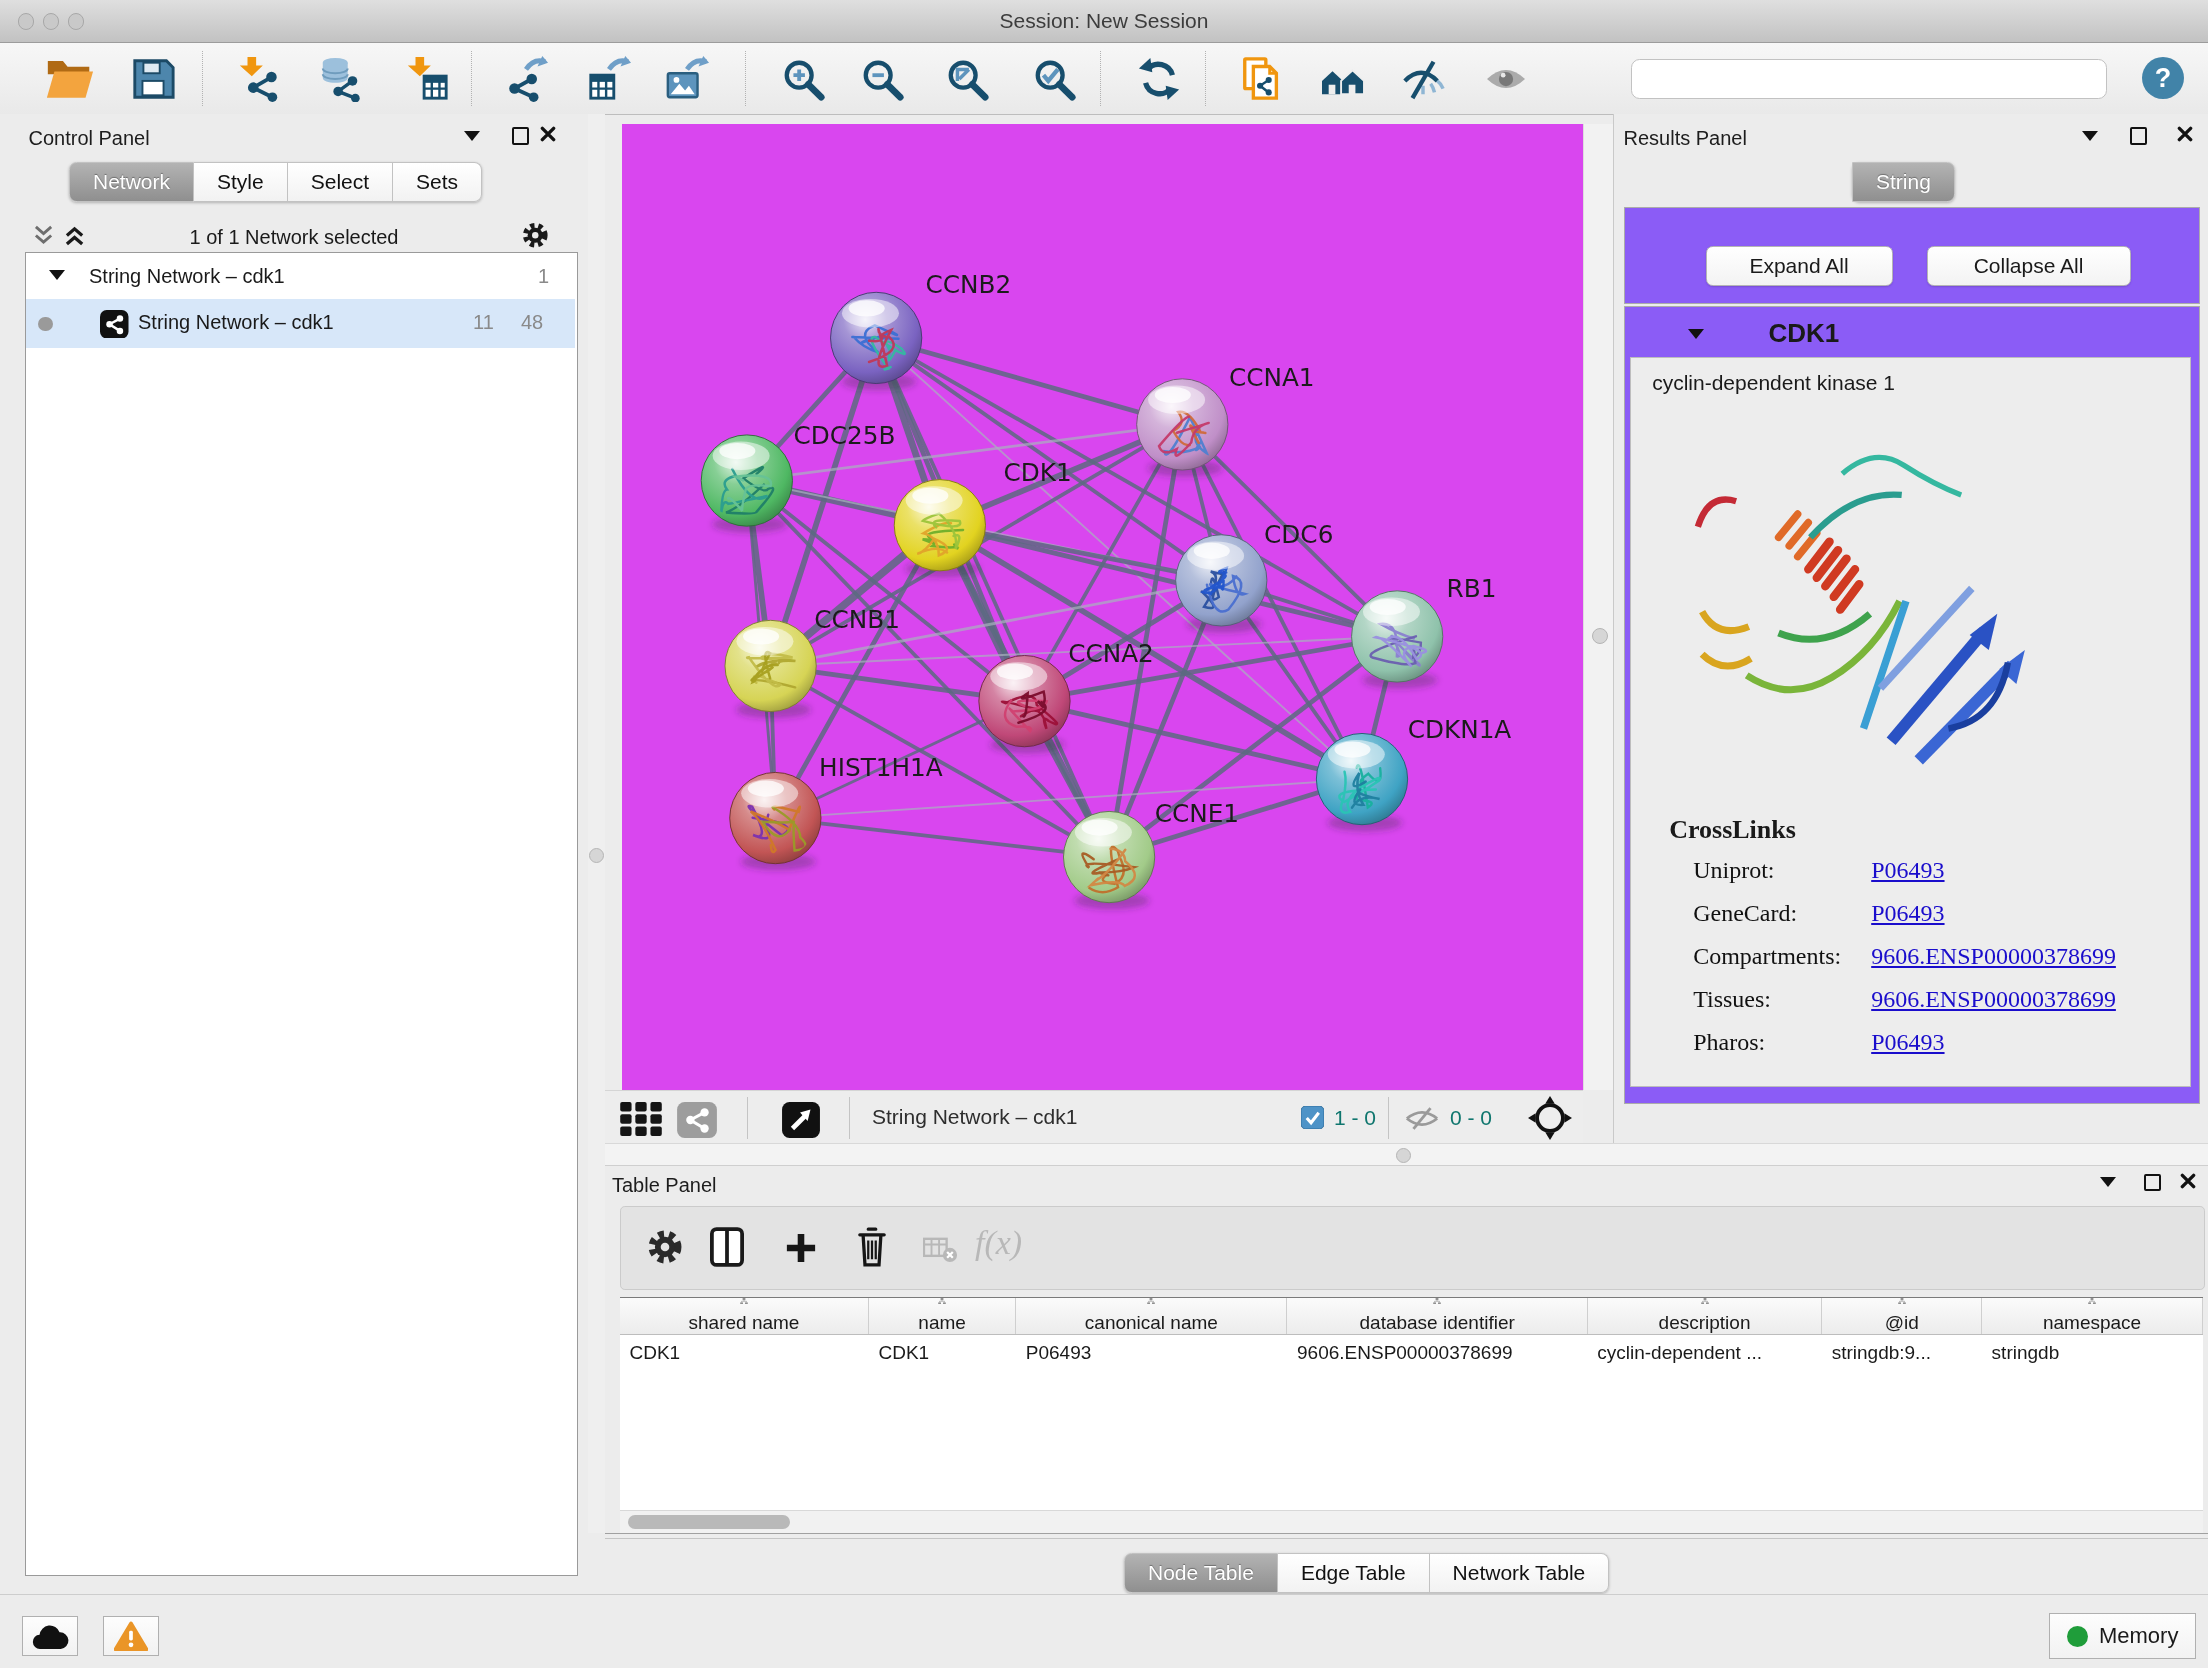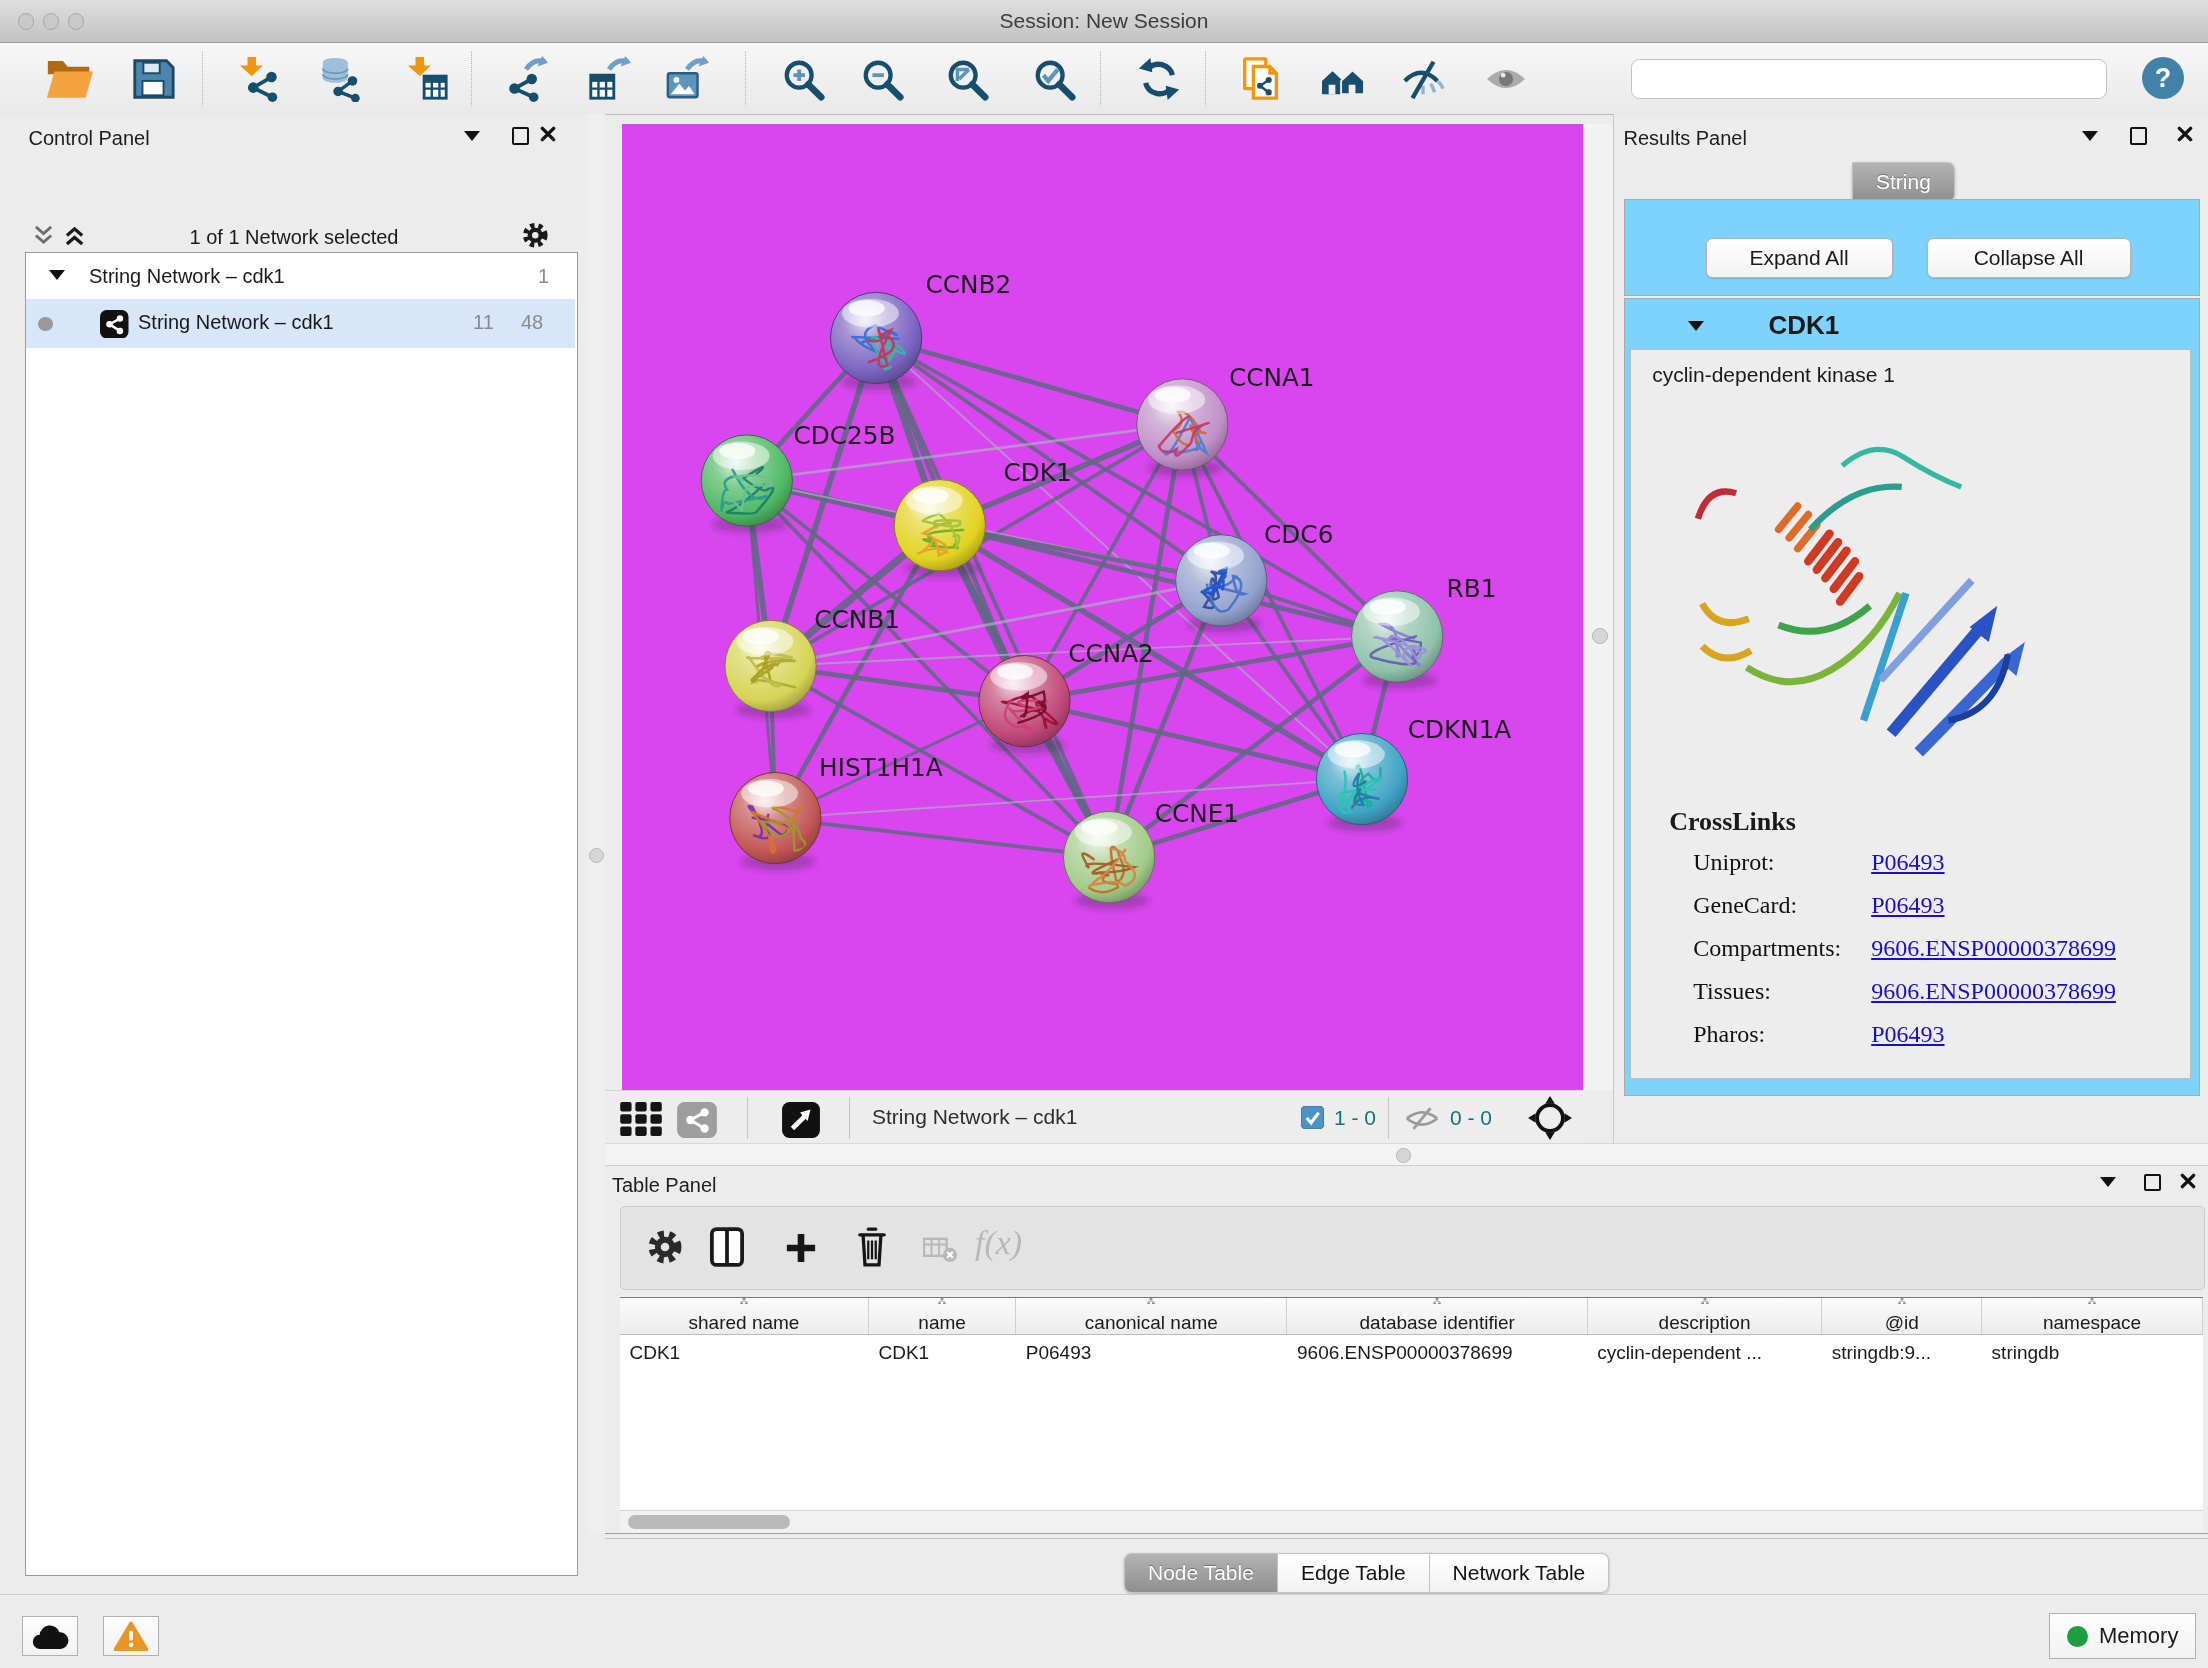--- a/index.html
+++ b/index.html
@@ -41,21 +41,21 @@
   .splitv{background:#efefef;}
   .handle{background:#d6d6d6;border:1px solid #b5b5b5;border-radius:50%;}
   
   #canvas{left:622px;top:124px;width:978px;height:966px;background:#d946ef;}
   #netbar{left:605px;top:1090px;width:978px;height:53px;background:#ededed;
           border-top:1px solid #d5d5d5;border-bottom:1px solid #cfcfcf;}
   .nbdiv{top:5.7px;height:42px;width:0;border-left:1px solid #c4c4c4;}
   .cnt{font-size:21px;color:#0f766e;}
   
   #results-panel{left:1613px;top:114px;width:595px;height:1029px;background:#ececec;border-left:1px solid #c9c9c9;box-sizing:border-box;}
-  .rbox{background:#7dd3fc;border:1px solid #ababab;}
+  .rbox{background:#8b5cf6;border:1px solid #ababab;margin-top:8px;}
   .btn{background:linear-gradient(#ffffff,#f3f3f3);border:1px solid #b5b5b5;border-radius:6.7px;
        font-size:21px;text-align:center;box-shadow:0 1px 1.9px rgba(0,0,0,.15);}
   #xl-rows .xl-row{height:43px;display:flex;align-items:baseline;}
   #xl-rows .xl-label{width:178px;font-family:"Liberation Serif",serif;font-size:24px;color:#111;}
   #xl-rows .xl-value{font-family:"Liberation Serif",serif;font-size:24px;color:#1a0dcc;text-decoration:underline;cursor:pointer;}
   
   #table-panel{left:605px;top:1166px;width:1604px;height:367px;}
   #tp-toolbar{left:15px;top:40px;width:1583px;height:82px;background:#e3e3e3;border:1px solid #cbcbcb;border-radius:4.8px;}
   #t-wrap{left:15px;top:131px;width:1583px;height:213px;border-top:1.9px solid #7a7a7a;background:#fff;box-sizing:border-box;}
   #t-head{display:flex;height:36px;background:linear-gradient(#fbfbfb,#ececec);border-bottom:1px solid #bdbdbd;}
@@ -243,20 +243,26 @@
 </div>
 
 <div id="control-panel" class="abs">
   <div class="phdr abs" style="left:28.5px;top:13.3px">Control Panel</div>
   <div class="tri-down abs" style="left:464px;top:17px"></div>
   <div class="sqr abs" style="left:512px;top:13.3px"></div>
   <svg class="abs" style="left:540px;top:12.4px" width="16" height="16" viewBox="0 0 17 17">
     <path d="M2.5 2.5l12 12M14.5 2.5l-12 12" stroke="#111" stroke-width="3.6" stroke-linecap="round"></path>
     </svg>
 
+  <div id="cp-tabs" class="segwrap abs" style="left:69px;top:48px">
+      <div class="seg active">Network</div>
+      <div class="seg">Style</div>
+      <div class="seg">Select</div>
+      <div class="seg">Sets</div>
+    </div>
 
   <svg class="abs" style="left:32px;top:111px" width="25" height="21" viewBox="0 0 26 22">
     <path d="M4 2l8 7 8-7M4 11l8 7 8-7" stroke="#6e6e6e" stroke-width="3" fill="none"></path>
     </svg>
   <svg class="abs" style="left:63px;top:111px" width="25" height="21" viewBox="0 0 26 22">
     <path d="M4 20l8-7 8 7M4 11l8-7 8 7" stroke="#1a1a1a" stroke-width="3.4" fill="none"></path>
     </svg>
   <div class="abs" style="left:0px;top:112px;width:588px;text-align:center;font-size:20px">1 of 1 Network selected</div>
   <svg class="abs" style="left:521px;top:107px" width="28.5" height="28.5" viewBox="0 0 30 30">
     <circle cx="15" cy="15" r="9" fill="none" stroke="#1a1a1a" stroke-width="8" stroke-dasharray="3.9 3.6"></circle>

